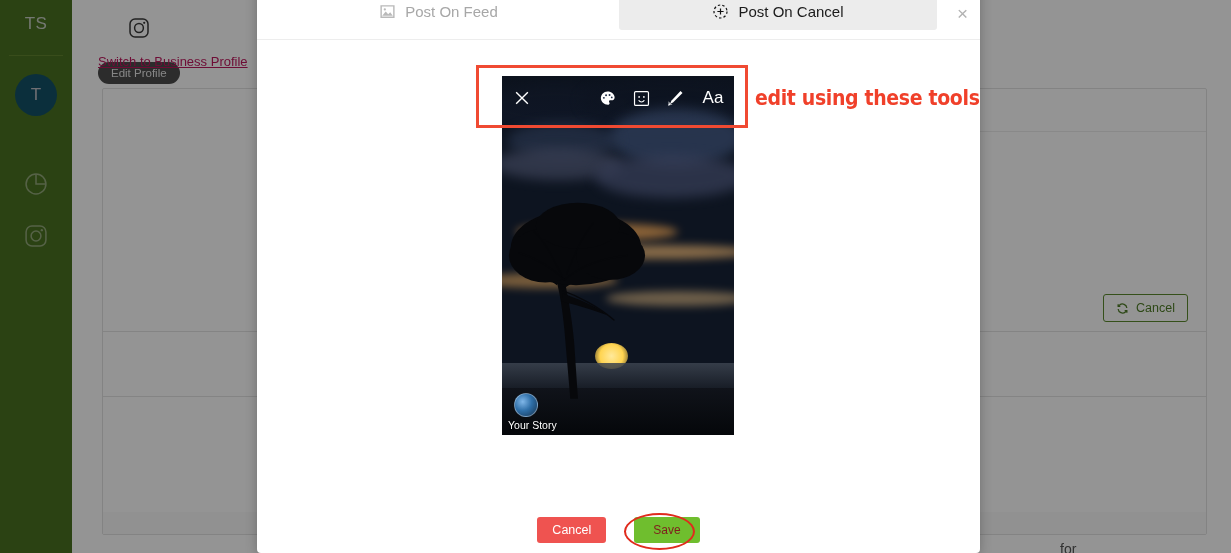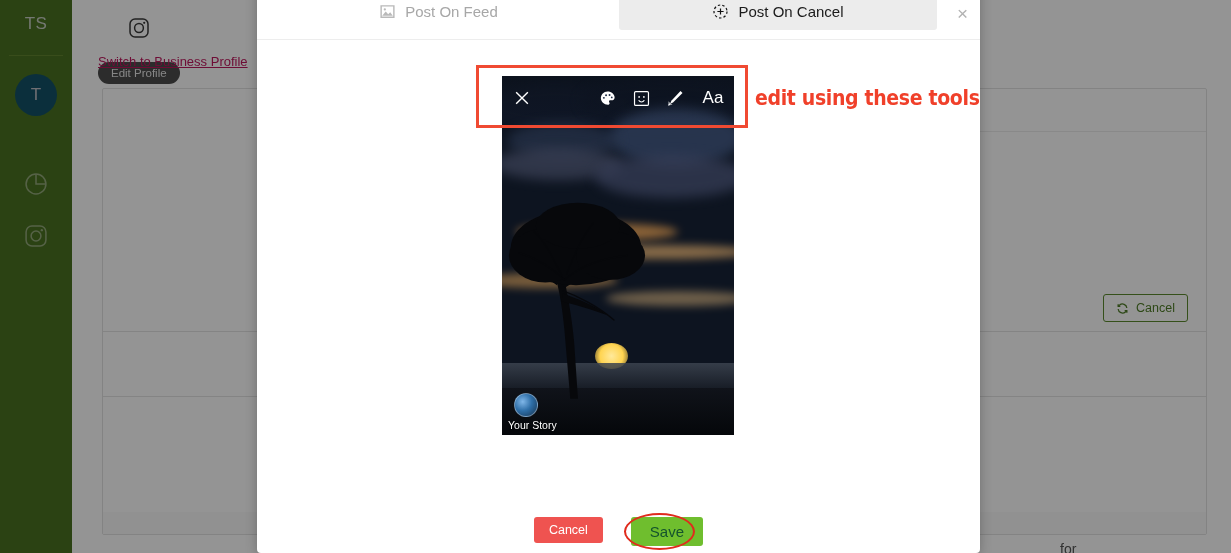--- a/index.html
+++ b/index.html
@@ -192,22 +192,22 @@
   
   .modal-foot {
     position: absolute; left: 0; right: 0; top: 563px; height: 36px;
     display: flex; justify-content: center; align-items: flex-start; gap: 28px;
   }
   .btn-cancel {
     background: #ef5350; color: #fff; border: none; border-radius: 3px;
     font-size: 12.5px; padding: 6px 15px; font-family: inherit; cursor: pointer;
   }
   .btn-save {
-    background: #6fbe2e; color: #14532d; border: none; border-radius: 3px;
-    font-size: 15px; padding: 6px 19px; font-family: inherit; cursor: pointer;
+    background: #6fbe2e; color: #7f1d1d; border: none; border-radius: 3px;
+    font-size: 12px; padding: 6px 19px; font-family: inherit; cursor: pointer;
   }
 
   
   .anno-rect {
     position: absolute; left: 476px; top: 65px; width: 272px; height: 63px;
     border: 3px solid #f04a32; pointer-events: none;
   }
   .anno-text {
     position: absolute; left: 755px; top: 85px; color: #f0402a;
     font-family: "DejaVu Sans", sans-serif;

